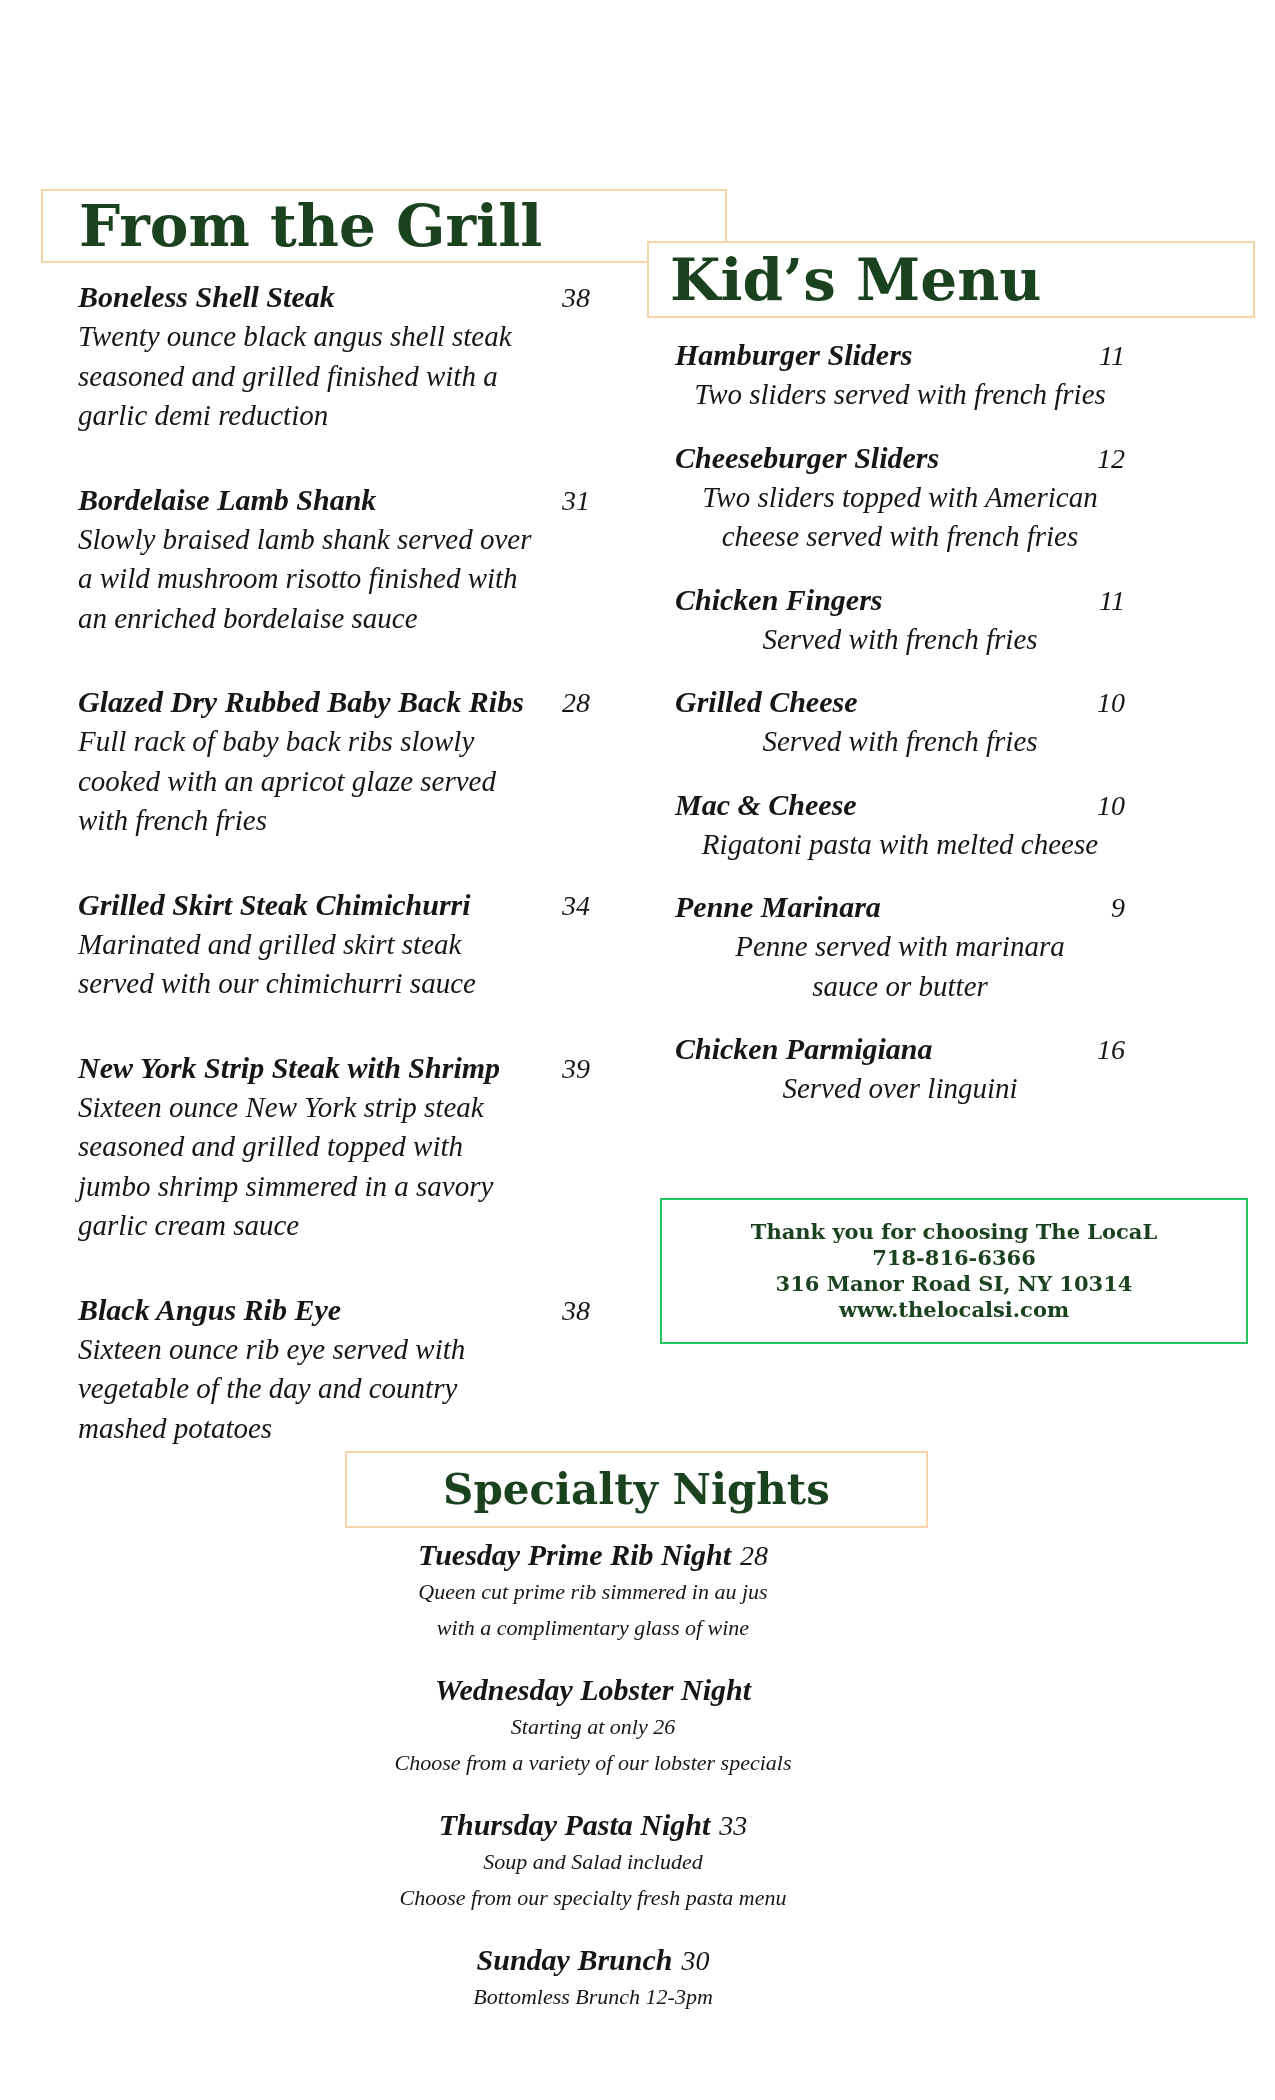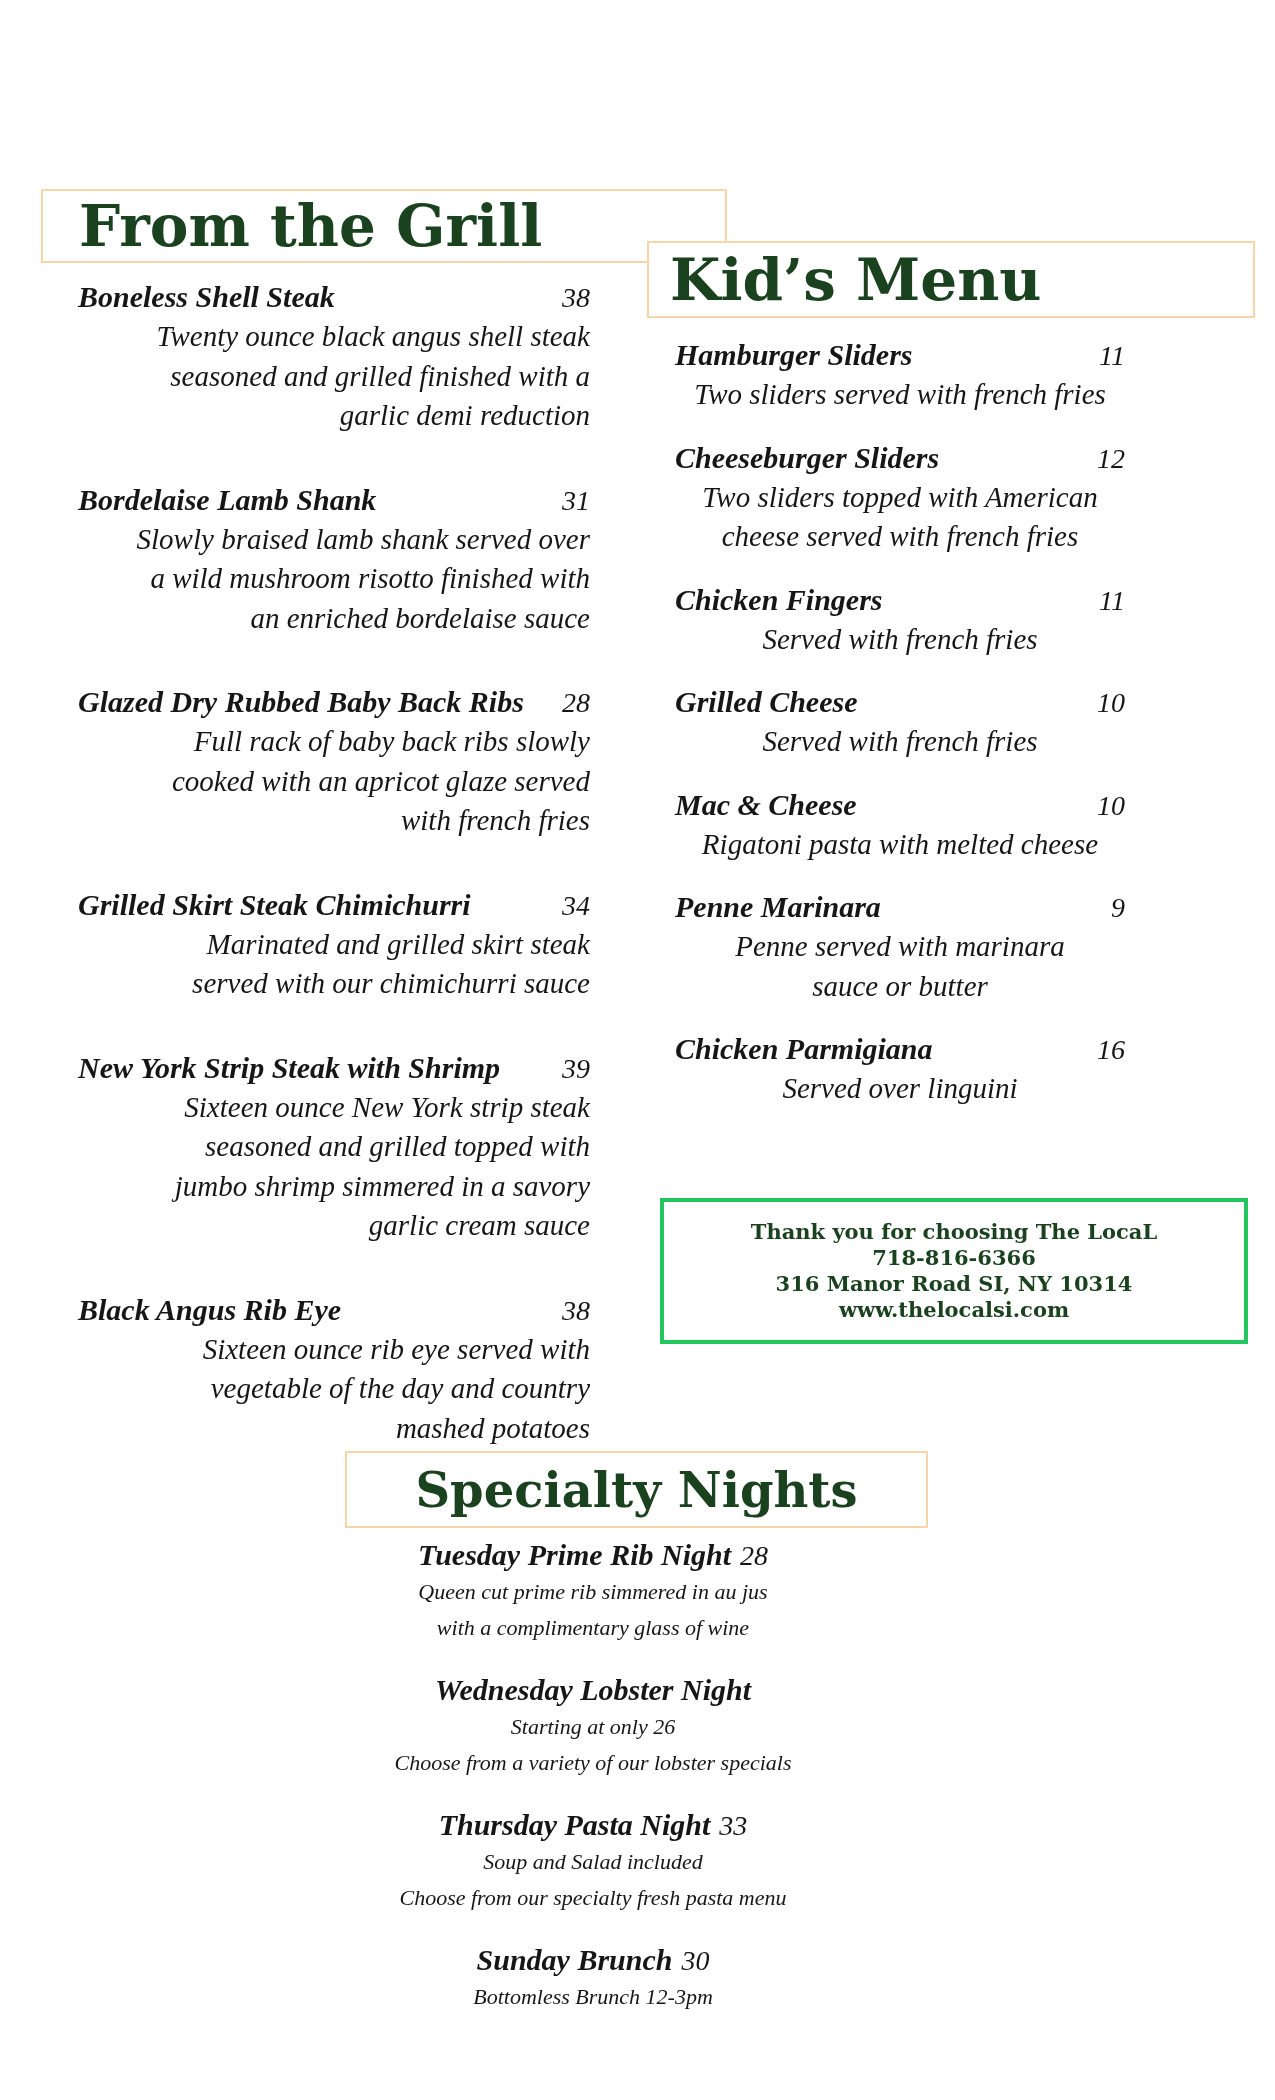--- a/index.html
+++ b/index.html
@@ -20,25 +20,25 @@
     display: flex;
     align-items: center;
     box-sizing: border-box;
     font-family: "DejaVu Serif", serif;
     font-weight: bold;
     color: #1a421f;
     white-space: nowrap;
   }
   #grill-hdr    { left: 41px;  top: 189px;  width: 686px; height: 74px; font-size: 58px; padding-left: 36px; }
   #kids-hdr     { left: 647px; top: 241px;  width: 608px; height: 77px; font-size: 58px; padding-left: 21px; }
-  #specialty-hdr{ left: 345px; top: 1451px; width: 583px; height: 77px; font-size: 48px; justify-content: center; padding-left: 0; }
+  #specialty-hdr{ left: 345px; top: 1451px; width: 583px; height: 77px; font-size: 42px; justify-content: center; padding-left: 0; }
 
   
   .col { position: absolute; font-style: italic; }
-  #grill-items { left: 78px;  top: 277px; width: 512px; text-align: right; }
+  #grill-items { left: 78px;  top: 277px; width: 512px; }
   #kids-items  { left: 675px; top: 335px; width: 450px; }
 
   .menu-item { margin-bottom: 44px; }
   #kids-items .menu-item { margin-bottom: 23px; text-align: center; }
 
   .item-row {
     display: flex;
     justify-content: space-between;
     align-items: baseline;
     line-height: 39px;
@@ -48,21 +48,21 @@
   .item-desc  {
     font-size: 29px;
     line-height: 39.5px;
     white-space: pre-line;
   }
 
   
   #info-box {
     position: absolute;
     left: 660px; top: 1198px; width: 588px; height: 146px;
-    border: 4px solid #22c55e;
+    border: 2px solid #22c55e;
     box-sizing: border-box;
     display: flex;
     flex-direction: column;
     justify-content: center;
     align-items: center;
     text-align: center;
     font-family: "DejaVu Serif", serif;
     font-weight: bold;
     font-size: 21px;
     line-height: 26px;

